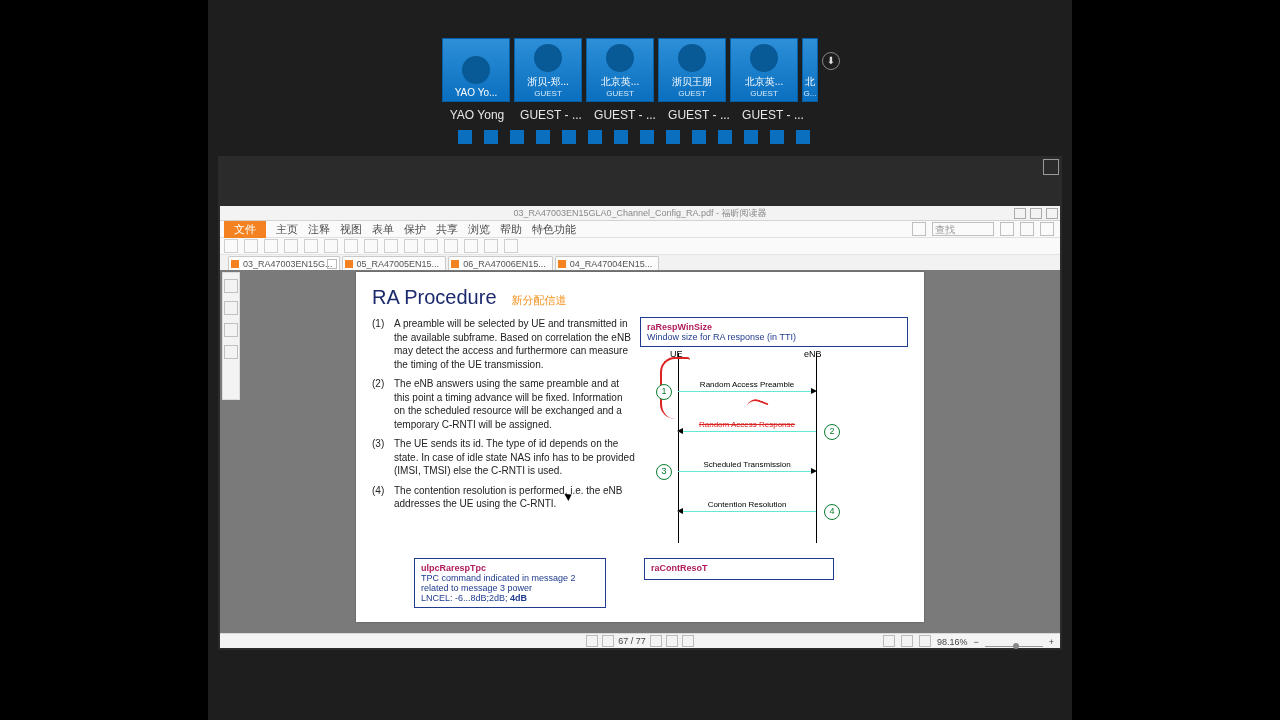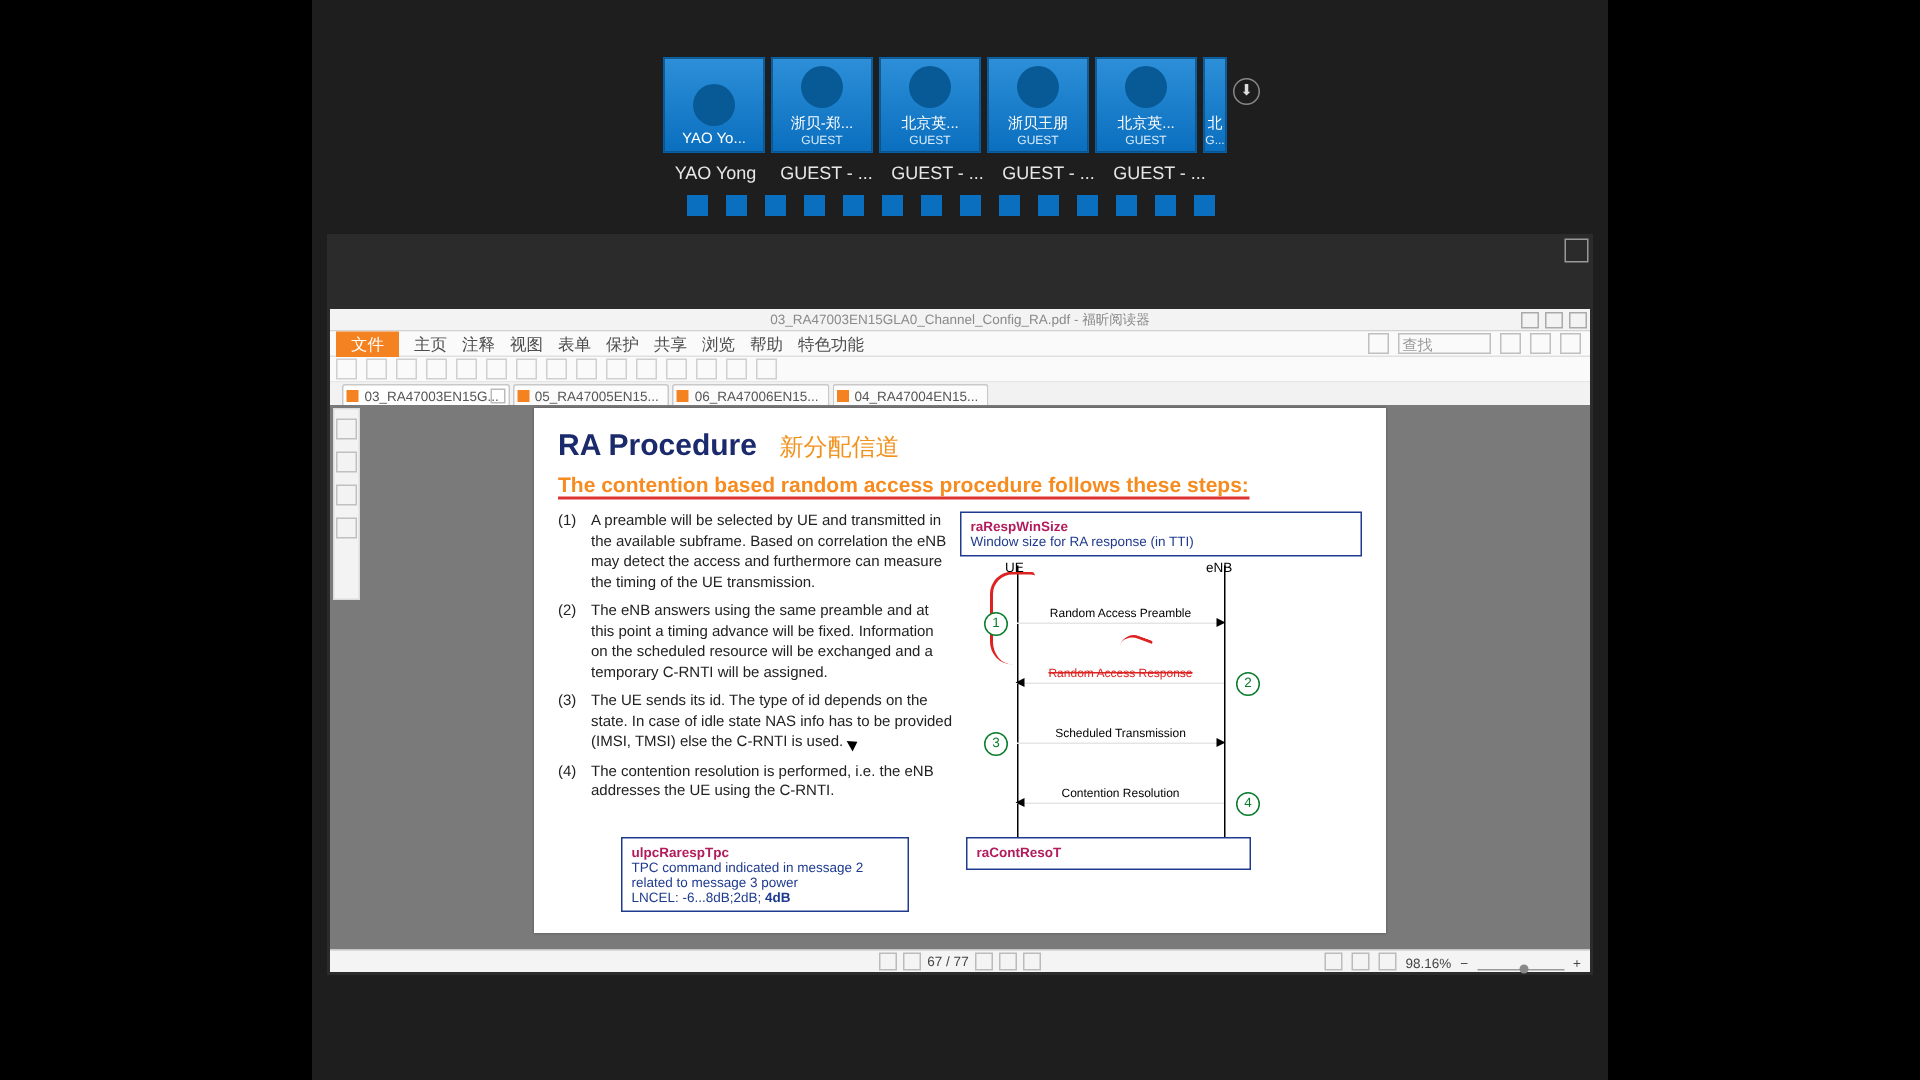--- a/index.html
+++ b/index.html
@@ -32,37 +32,37 @@
   .tb{width:12px;height:12px;border:1px solid #cfcfcf}
   .tabstrip{height:17px;background:#f2f2f2;border-bottom:1px solid #d9d9d9;display:flex;align-items:flex-end;gap:2px;padding-left:8px}
   .tab{height:15px;border:1px solid #c9c9c9;border-bottom:none;background:#fcfcfc;font-size:9px;color:#555;padding:0 6px 0 14px;line-height:15px;position:relative;border-radius:2px 2px 0 0}
   .tab.active{background:#fff}
   .tab .xc{position:absolute;right:2px;top:2px;width:8px;height:8px;border:1px solid #bbb}
   .tab .ic{position:absolute;left:2px;top:3px;width:8px;height:8px;background:#f58220}
   .docarea{position:absolute;top:64px;bottom:14px;left:0;right:0;background:#7a7a7a;overflow:hidden}
   .leftrail{position:absolute;left:2px;top:2px;width:16px;height:120px;background:#f3f3f3;border:1px solid #ddd;display:flex;flex-direction:column;gap:8px;align-items:center;padding-top:6px}
   .rr{width:12px;height:12px;border:1px solid #c0c0c0}
   .page{position:absolute;left:136px;top:2px;width:568px;height:350px;background:#fff;box-shadow:0 0 2px rgba(0,0,0,.3);padding:14px 16px;box-sizing:border-box}
-  .ra-title{font-size:20px;font-weight:bold;color:#1a2a6c}
-  .subt-zh{color:#f2921d;font-size:16px;margin-left:12px}
+  .ra-title{font-size:20px;font-weight:normal;color:#1a2a6c}
+  .subt-zh{color:#f2921d;font-size:11px;margin-left:12px}
   .orange-h{color:#f68b1f;font-weight:bold;font-size:14px;margin-top:6px;border-bottom:2px solid #d33;display:inline-block}
   .body-cols{display:flex;margin-top:8px;gap:8px}
   .steps{flex:0 0 264px;font-size:10px;color:#222;line-height:1.35}
   .steps .row{display:flex;margin-bottom:6px}
   .steps .num{flex:0 0 22px}
   .diagram{flex:1;position:relative;font-size:9px}
   .info-box{border:1px solid #1f3b8f;padding:4px 6px;font-size:9px;background:#fff}
   .info-box .k{color:#b11d5c;font-weight:bold}
   .info-box .blue{color:#1f3b8f}
   .seq{position:relative;margin:6px 4px 0 4px;height:190px}
   .life{position:absolute;top:0;bottom:0;width:1px;background:#000}
   .life.ue{left:30px}.life.enb{left:168px}
   .lbl-ue{position:absolute;top:-4px;left:22px;font-size:9px}
   .lbl-enb{position:absolute;top:-4px;left:156px;font-size:9px}
-  .arrow{position:absolute;left:30px;width:138px;height:1px;background:#e5e5e5}
+  .arrow{position:absolute;left:30px;width:138px;height:1px;background:#5eead4}
   .arrow::after{content:'';position:absolute;right:-1px;top:-3px;border-left:6px solid #000;border-top:3px solid transparent;border-bottom:3px solid transparent}
   .arrow.rev::after{left:-1px;right:auto;border-left:none;border-right:6px solid #000}
   .arrow .capt{position:absolute;width:100%;top:-11px;text-align:center;font-size:8px;color:#000}
   .circ{position:absolute;width:14px;height:14px;border:1px solid #097c2d;border-radius:50%;color:#097c2d;font-size:9px;text-align:center;line-height:13px;background:#fff}
   .red-sketch{position:absolute;border:2px solid #d22;border-radius:30px 6px 30px 30px / 30px 6px 30px 30px;border-right:none;border-bottom:none}
   .lower-boxes{position:absolute;top:286px;left:58px;display:flex;gap:18px}
   .lower-boxes .info-box{width:178px}
   .lower-boxes .info-box.small{width:176px}
   .statusbar{position:absolute;bottom:0;left:0;right:0;height:14px;background:#f4f4f4;border-top:1px solid #d9d9d9;display:flex;align-items:center;font-size:9px;color:#444;justify-content:center;gap:4px}
   .sb-ic{width:10px;height:10px;border:1px solid #bbb}
@@ -189,21 +189,20 @@
         <div class="leftrail">
           <div class="rr"></div>
           <div class="rr"></div>
           <div class="rr"></div>
           <div class="rr"></div>
         </div>
 
         <div class="page">
           <span class="ra-title">RA Procedure</span>
           <span class="subt-zh">新分配信道</span>
-          <div><span class="orange-h">The contention based random access procedure follows these steps:</span></div>
 
           <div class="body-cols">
             <div class="steps">
               <div class="row">
                   <div class="num">(1)</div>
                   <div>A preamble will be selected by UE and transmitted in the available subframe. Based on correlation the eNB may detect the access and furthermore can measure the timing of the UE transmission.</div>
                 </div>
               <div class="row">
                   <div class="num">(2)</div>
                   <div>The eNB answers using the same preamble and at this point a timing advance will be fixed. Information on the scheduled resource will be exchanged and a temporary C-RNTI will be assigned.</div>

